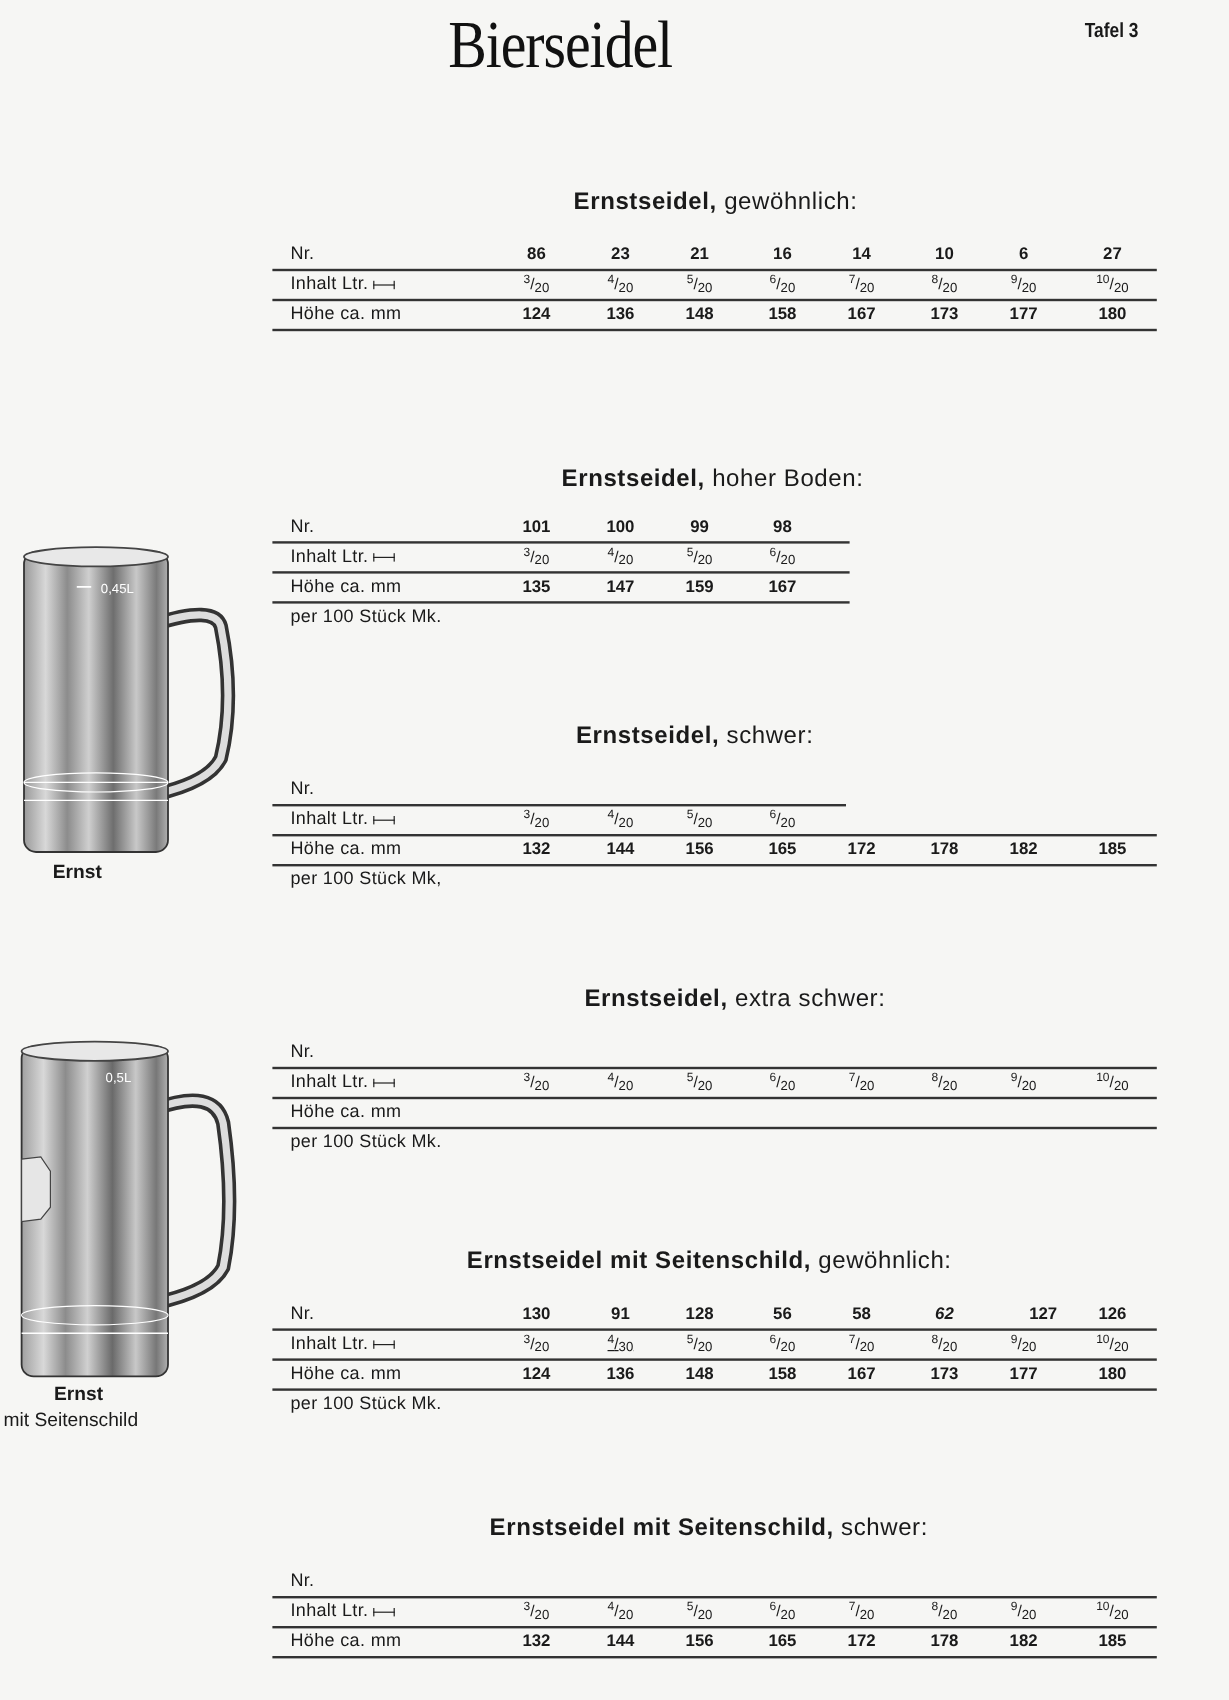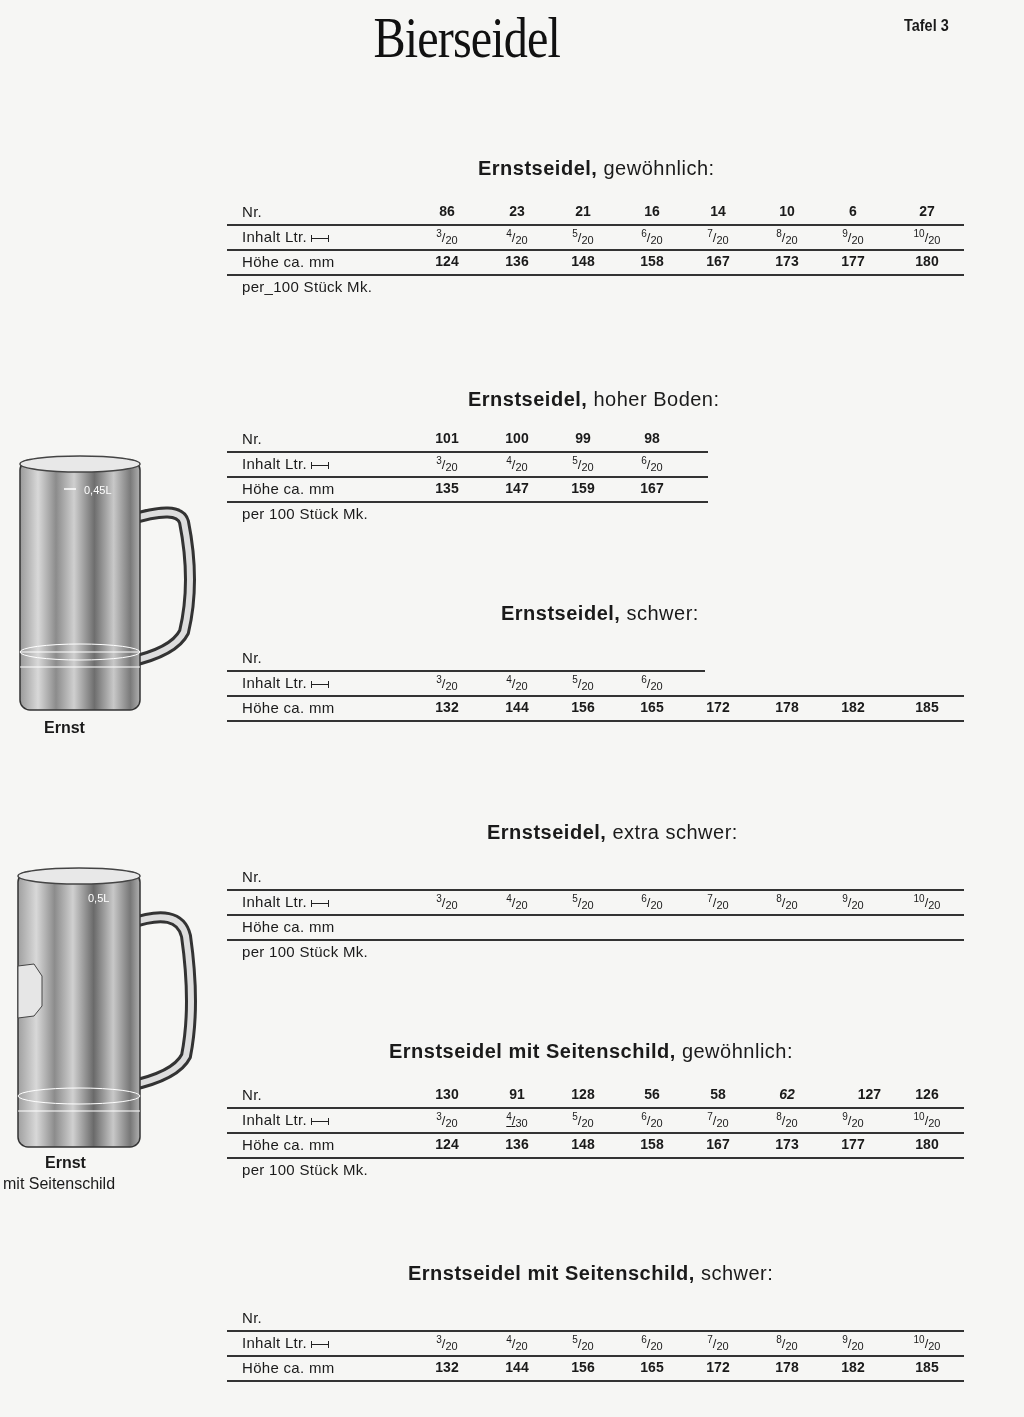--- a/index.html
+++ b/index.html
@@ -83,21 +83,21 @@
   <path d="M4 100 L20 98 L28 110 L28 140 L20 150 L4 152 Z" fill="#e6e6e6" stroke="#444" stroke-width="1"></path>
   <line x1="4" y1="245" x2="126" y2="245" stroke="#fff" stroke-width="1.2"></line>
   <ellipse cx="65" cy="230" rx="61" ry="8" fill="none" stroke="#fff" stroke-width="1"></ellipse>
   <text x="74" y="36" font-size="11" fill="#fff" font-family="Liberation Sans, sans-serif">0,5L</text>
 </svg>
 <div class="mug-caption" style="left:45px;top:1154px;font-weight:bold;">Ernst</div>
 <div class="mug-caption" style="left:3px;top:1175px;">mit Seitenschild</div>
 
 <div class="sec-head" style="left:478px;top:157px;"><b>Ernstseidel,</b> <span>gewöhnlich:</span></div>
 <div class="sec-head" style="left:468px;top:388px;"><b>Ernstseidel,</b> <span>hoher Boden:</span></div>
-<div class="sec-head" style="left:501px;top:602px;"><b>Ernstseidel,</b> <span>schwer:</span></div>
+<div class="sec-head" style="left:480px;top:602px;"><b>Ernstseidel,</b> <span>schwer:</span></div>
 <div class="sec-head" style="left:467px;top:821px;margin-left:20px;"><b>Ernstseidel,</b> <span>extra schwer:</span></div>
 <div class="sec-head" style="left:389px;top:1040px;"><b>Ernstseidel mit Seitenschild,</b> <span>gewöhnlich:</span></div>
 <div class="sec-head" style="left:408px;top:1262px;"><b>Ernstseidel mit Seitenschild,</b> <span>schwer:</span></div>
 
 <div id="tables">
     <div class="tbl" style="top: 199px;">
       <div class="row">
         <span class="lbl"><span>Nr.</span></span>
         <span class="cell" style="left: 192px;">86</span>
         <span class="cell" style="left: 262px;">23</span>
@@ -126,23 +126,20 @@
         <span class="cell" style="left: 192px;">124</span>
         <span class="cell" style="left: 262px;">136</span>
         <span class="cell" style="left: 328px;">148</span>
         <span class="cell" style="left: 397px;">158</span>
         <span class="cell" style="left: 463px;">167</span>
         <span class="cell" style="left: 532px;">173</span>
         <span class="cell" style="left: 598px;">177</span>
         <span class="cell" style="left: 672px;">180</span>
         <div class="line" style="top: 25px; width: 737px;"></div>
       </div>
-      <div class="row">
-        <span class="lbl"><span>per_100 Stück Mk.</span></span>
-      </div>
     </div>
     <div class="tbl" style="top: 426px;">
       <div class="row">
         <span class="lbl"><span>Nr.</span></span>
         <span class="cell" style="left: 192px;">101</span>
         <span class="cell" style="left: 262px;">100</span>
         <span class="cell" style="left: 328px;">99</span>
         <span class="cell" style="left: 397px;">98</span>
         <div class="line" style="top: 25px; width: 481px;"></div>
       </div>
@@ -184,20 +181,23 @@
         <span class="cell" style="left: 192px;">132</span>
         <span class="cell" style="left: 262px;">144</span>
         <span class="cell" style="left: 328px;">156</span>
         <span class="cell" style="left: 397px;">165</span>
         <span class="cell" style="left: 463px;">172</span>
         <span class="cell" style="left: 532px;">178</span>
         <span class="cell" style="left: 598px;">182</span>
         <span class="cell" style="left: 672px;">185</span>
         <div class="line" style="top: 25px; width: 737px;"></div>
       </div>
+      <div class="row">
+        <span class="lbl"><span>per 100 Stück Mk,</span></span>
+      </div>
     </div>
     <div class="tbl" style="top: 864px;">
       <div class="row">
         <span class="lbl"><span>Nr.</span></span>
         <div class="line" style="top: 25px; width: 737px;"></div>
       </div>
       <div class="row">
         <span class="lbl"><span>Inhalt Ltr.</span><span class="arrow-icon"></span></span>
         <span class="cell frac" style="left: 192px;"><sup>3</sup>/<sub>20</sub></span>
         <span class="cell frac" style="left: 262px;"><sup>4</sup>/<sub>20</sub></span>

